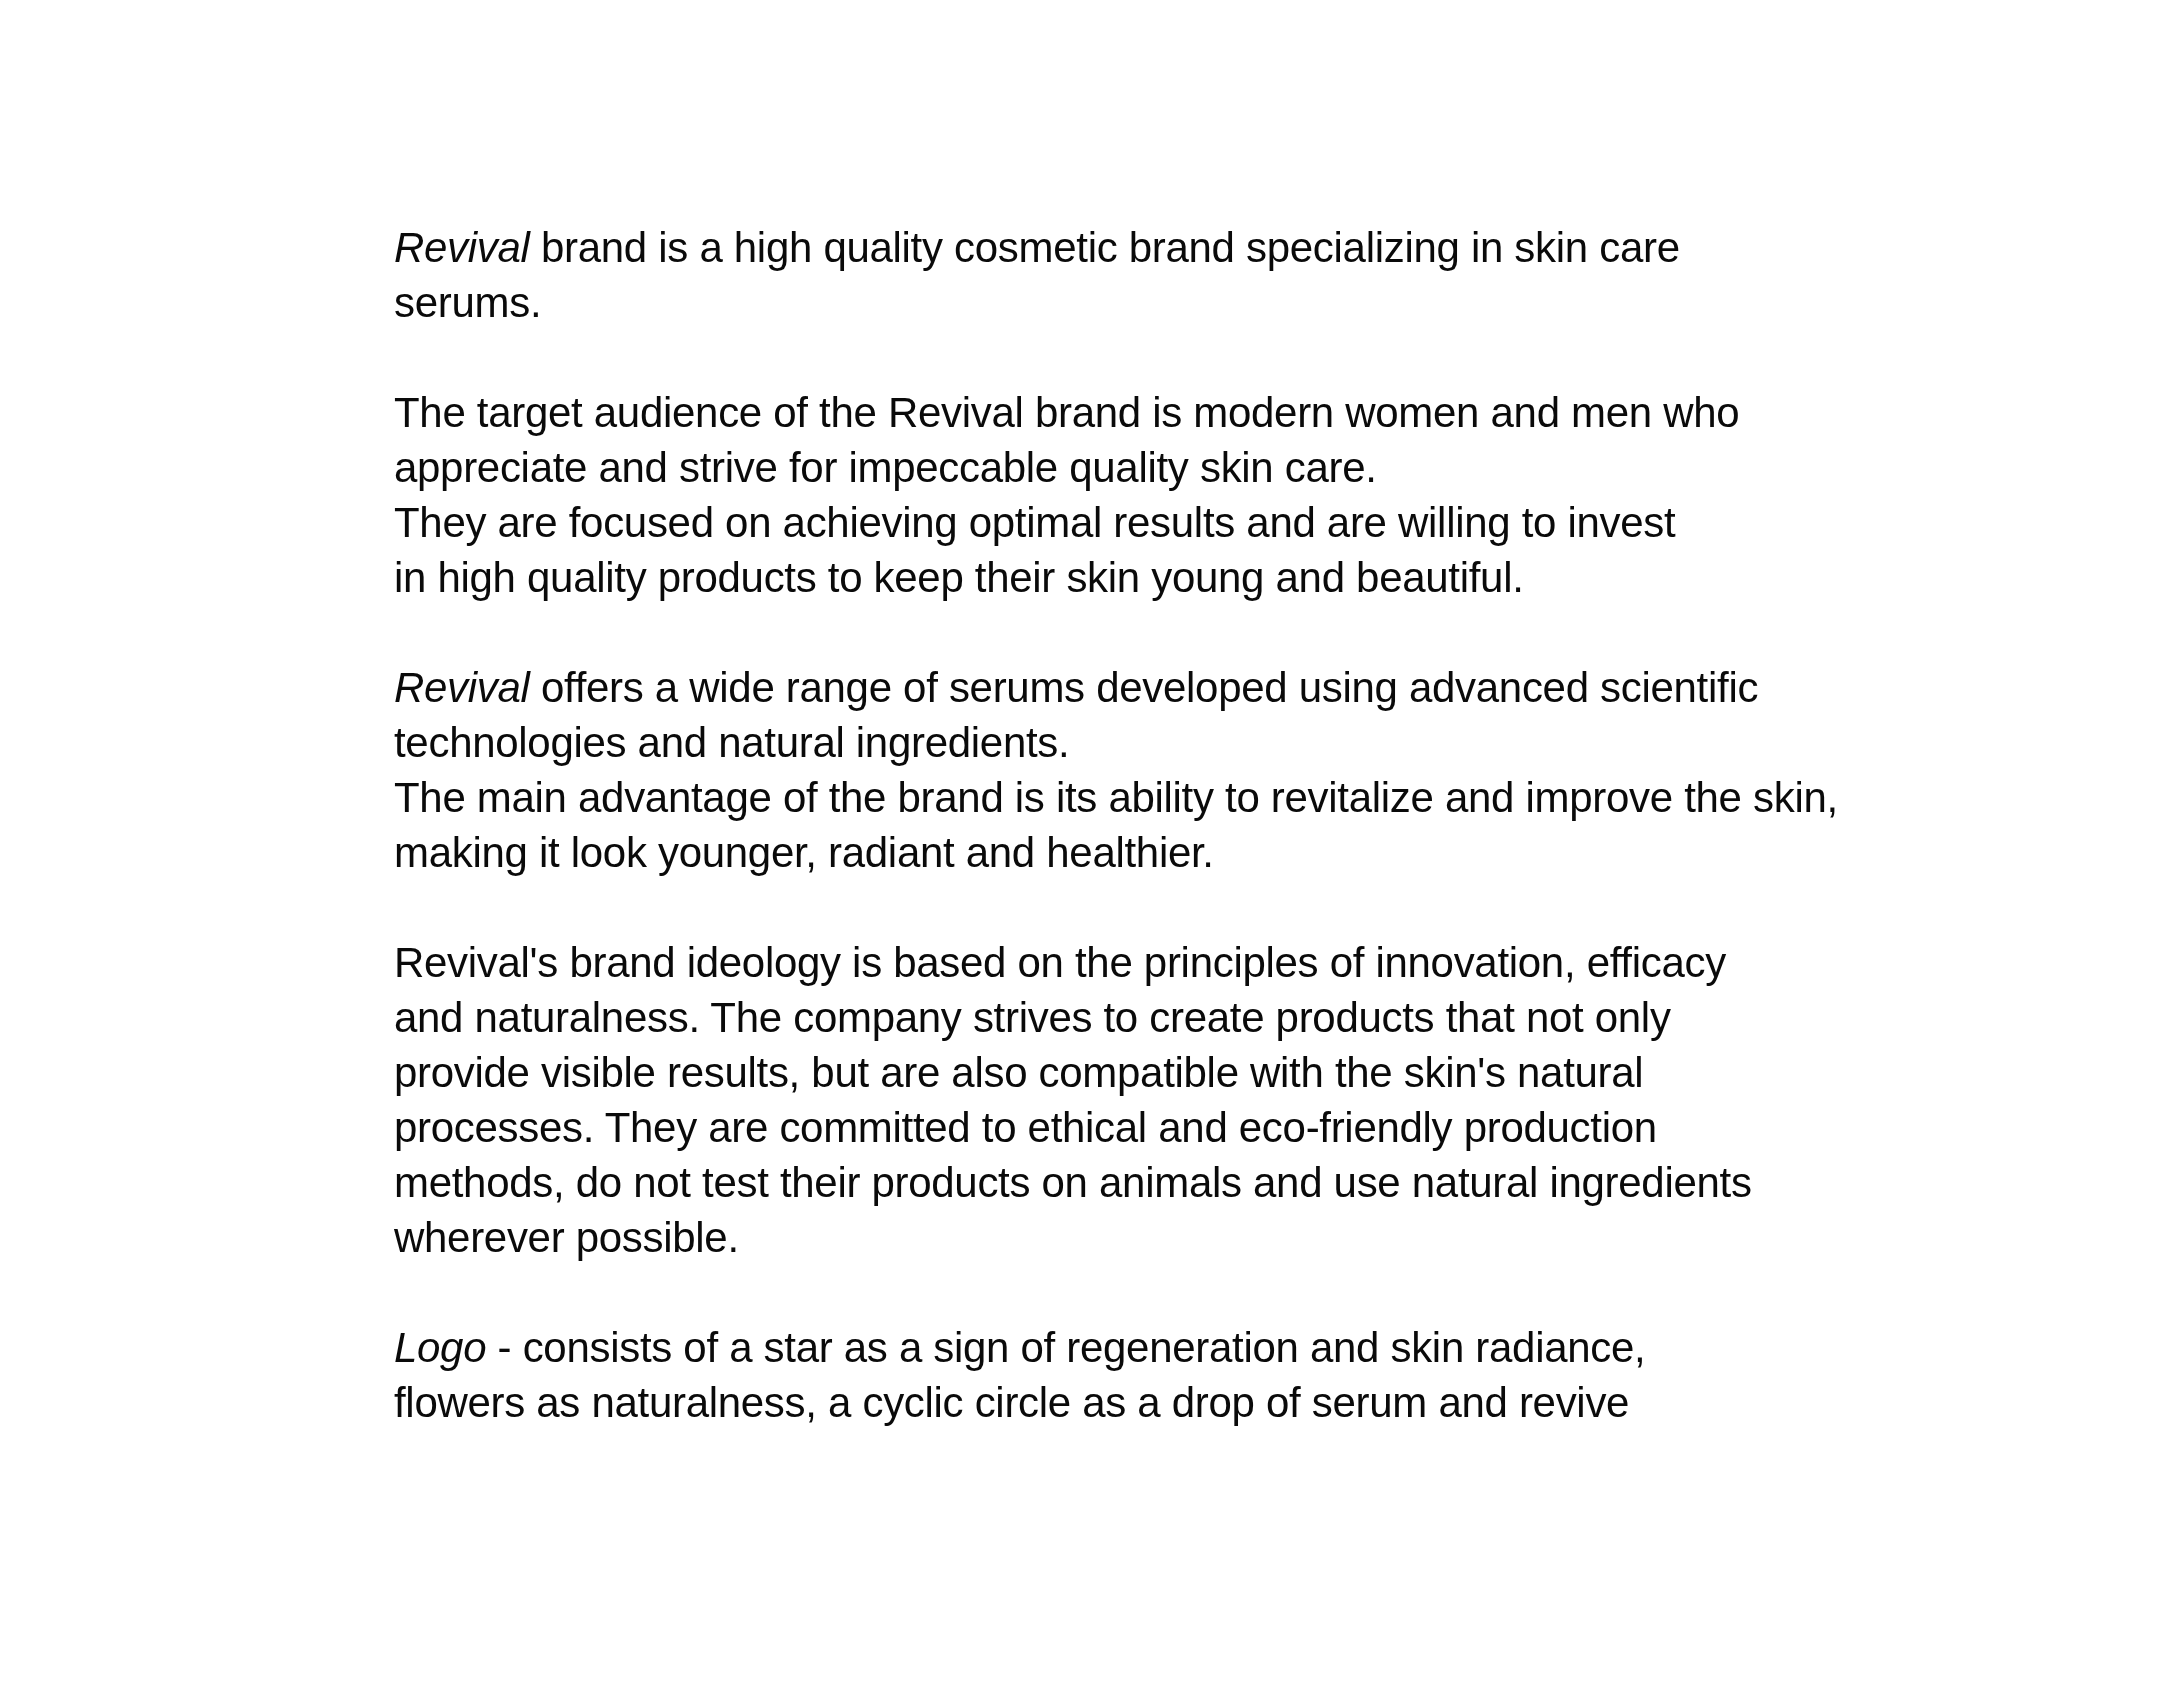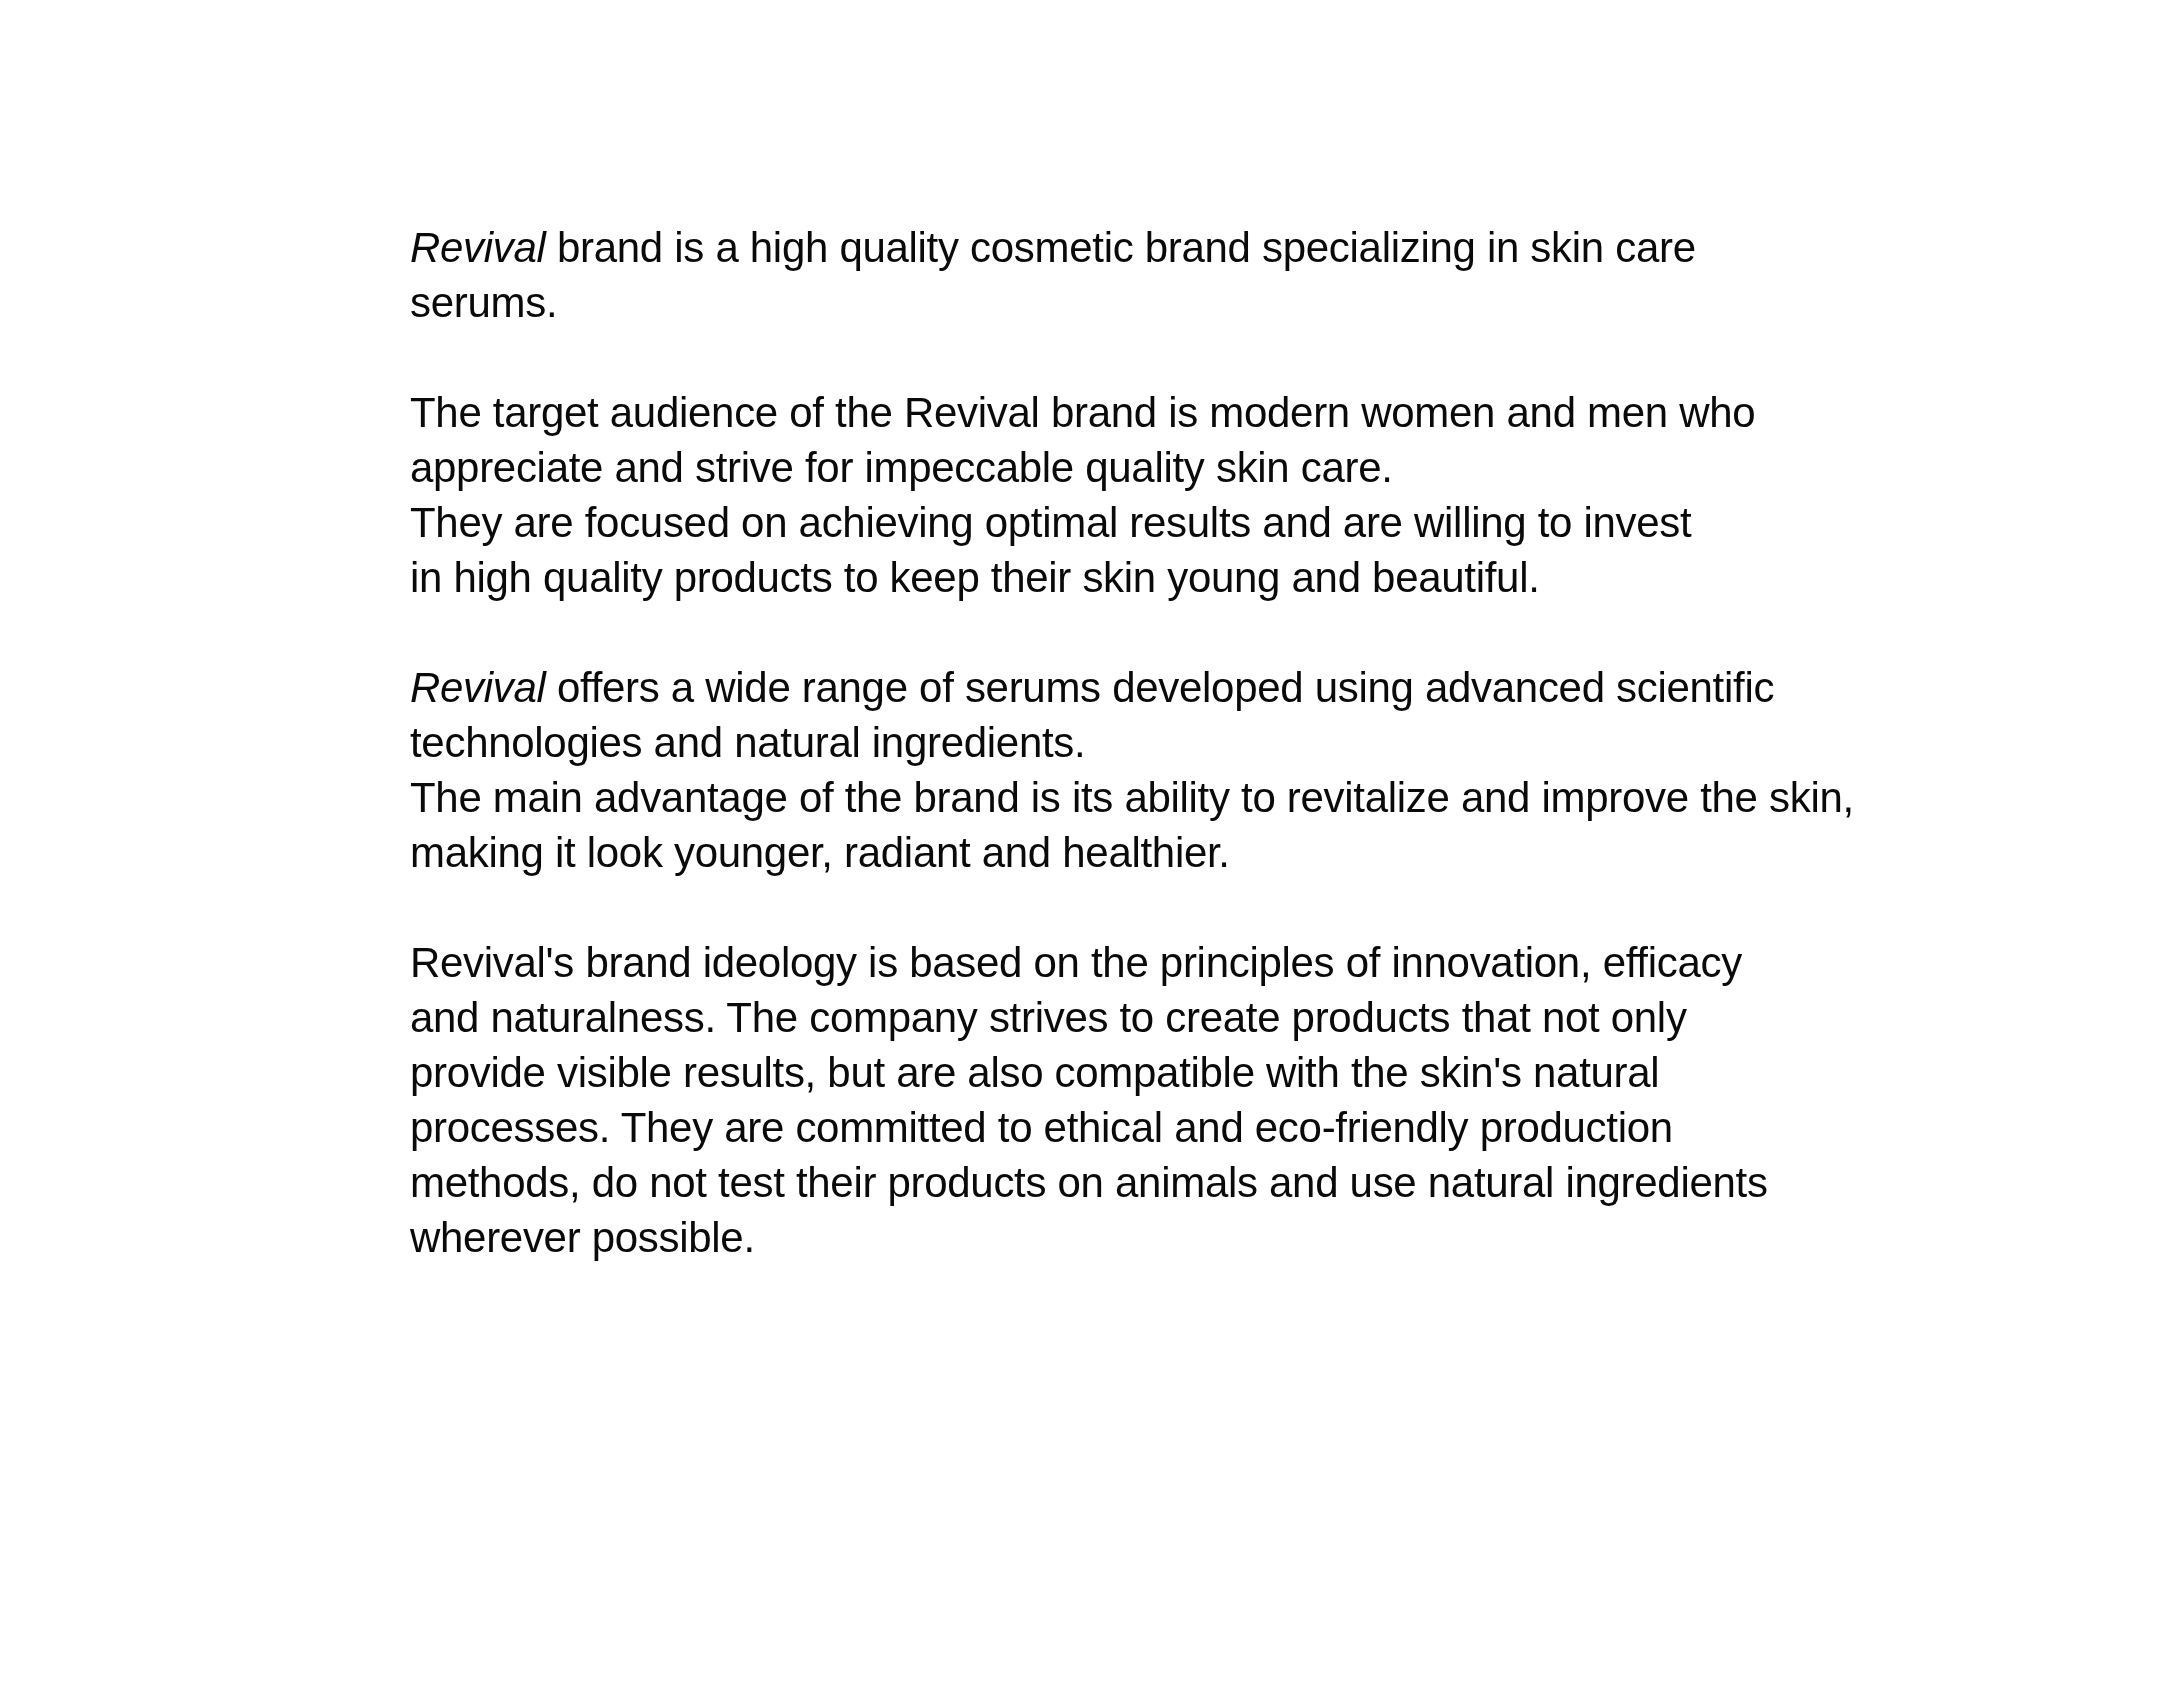--- a/index.html
+++ b/index.html
@@ -14,21 +14,21 @@
     overflow: hidden;
     font-family: "Liberation Sans", "DejaVu Sans", sans-serif;
   }
   .page {
     position: absolute;
     inset: 0;
     background: #ffffff;
   }
   .doc {
     position: absolute;
-    left: 410px;
+    left: 394px;
     top: 220px;
     width: 1672px;
     color: #0a0a0a;
     font-size: 42px;
     line-height: 55px;
     letter-spacing: -0.3px;
     font-weight: 400;
   }
   .doc p {
     margin: 0 0 55px 0;
@@ -55,15 +55,17 @@
       <p class="para"><em>Revival</em><span> offers a wide range of serums developed using advanced scientific
 technologies and natural ingredients.
 The main advantage of the brand is its ability to revitalize and improve the skin,
 making it look younger, radiant and healthier.</span></p>
       <p class="para"><span>Revival's brand ideology is based on the principles of innovation, efficacy
 and naturalness. The company strives to create products that not only
 provide visible results, but are also compatible with the skin's natural
 processes. They are committed to ethical and eco-friendly production
 methods, do not test their products on animals and use natural ingredients
 wherever possible.</span></p>
+      <p class="para extra-gap"><em>Logo</em><span> - consists of a star as a sign of regeneration and skin radiance,
+flowers as naturalness, a cyclic circle as a drop of serum and revive</span></p>
     </div>
 </div>
 
 
 </body></html>

